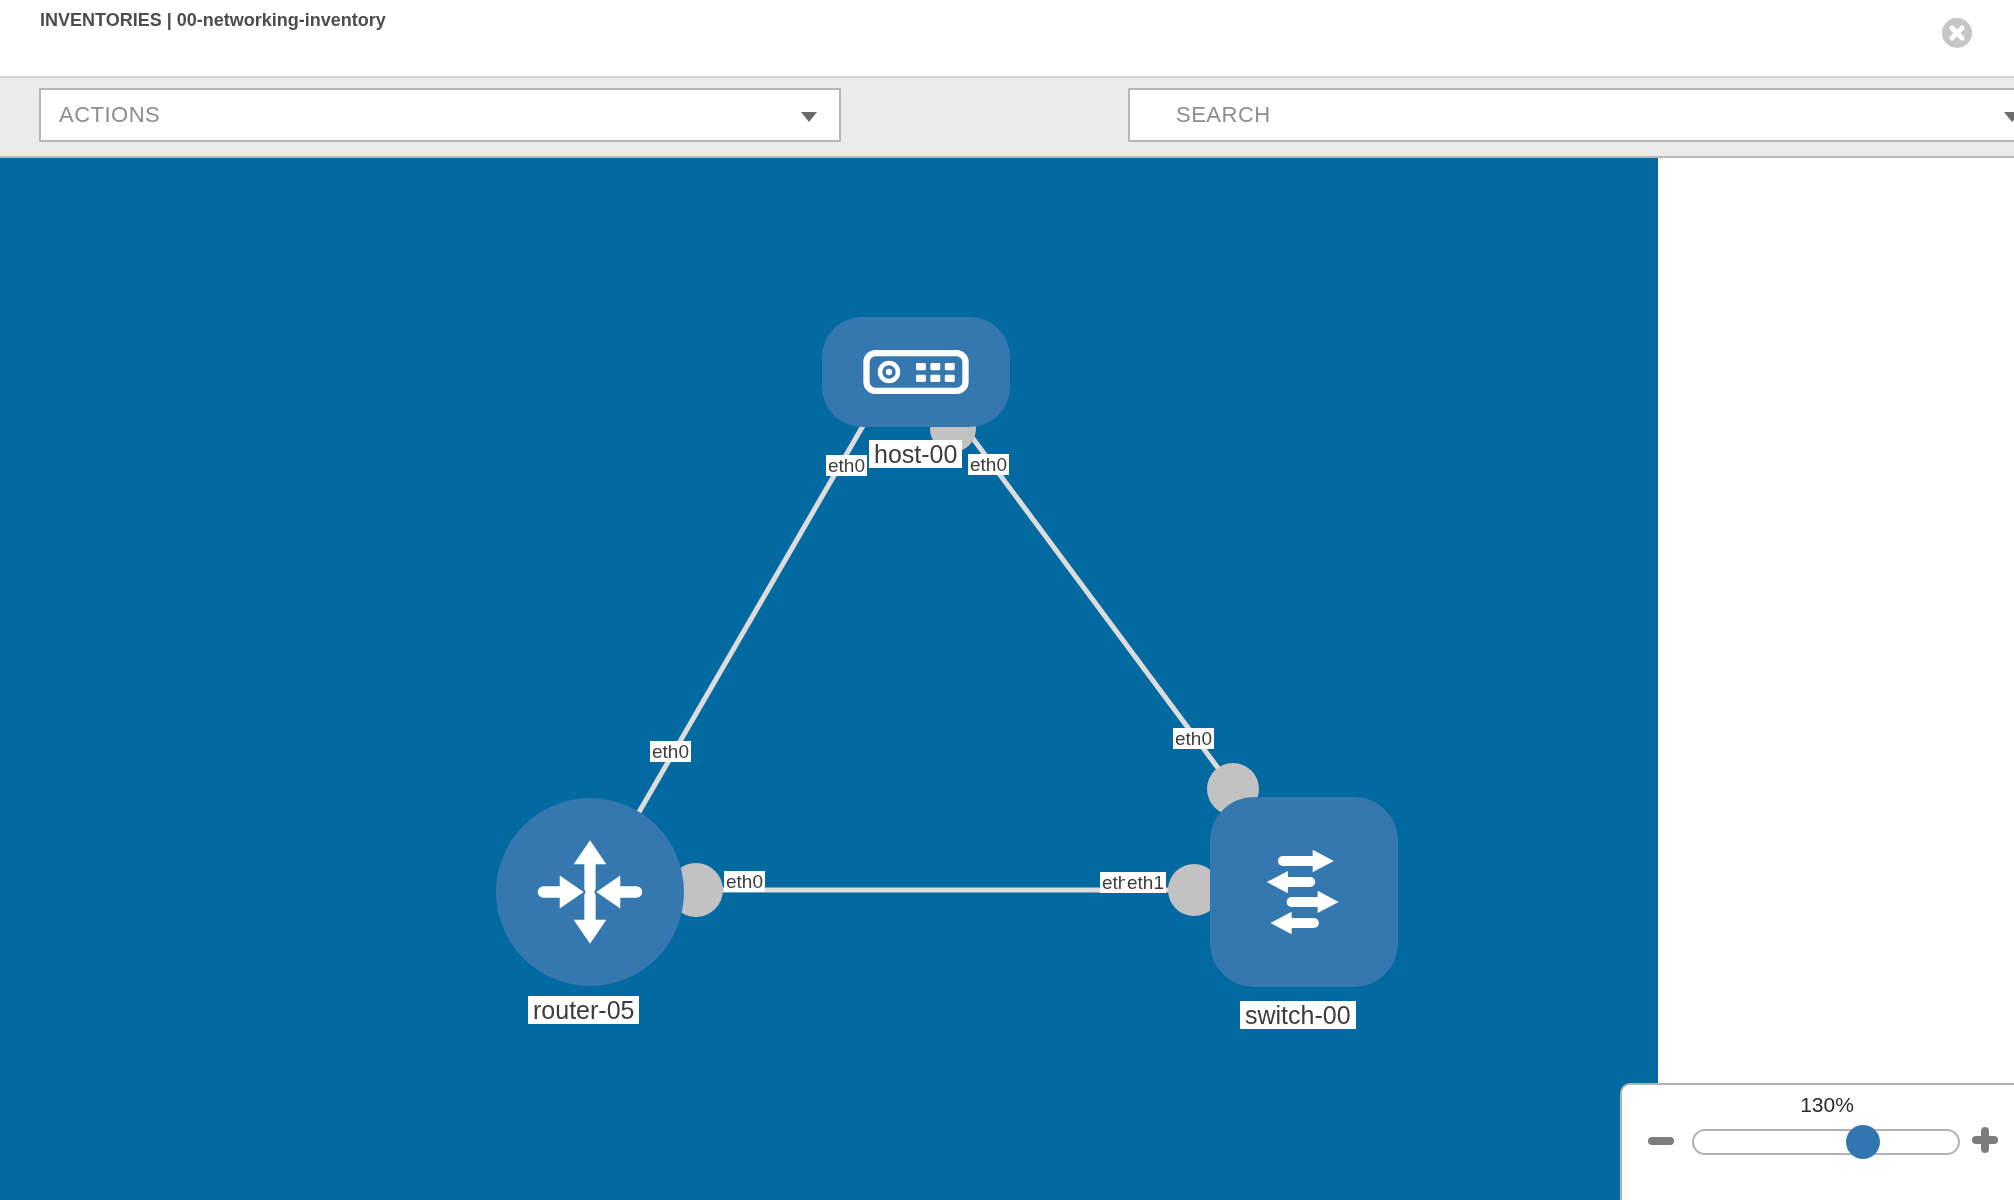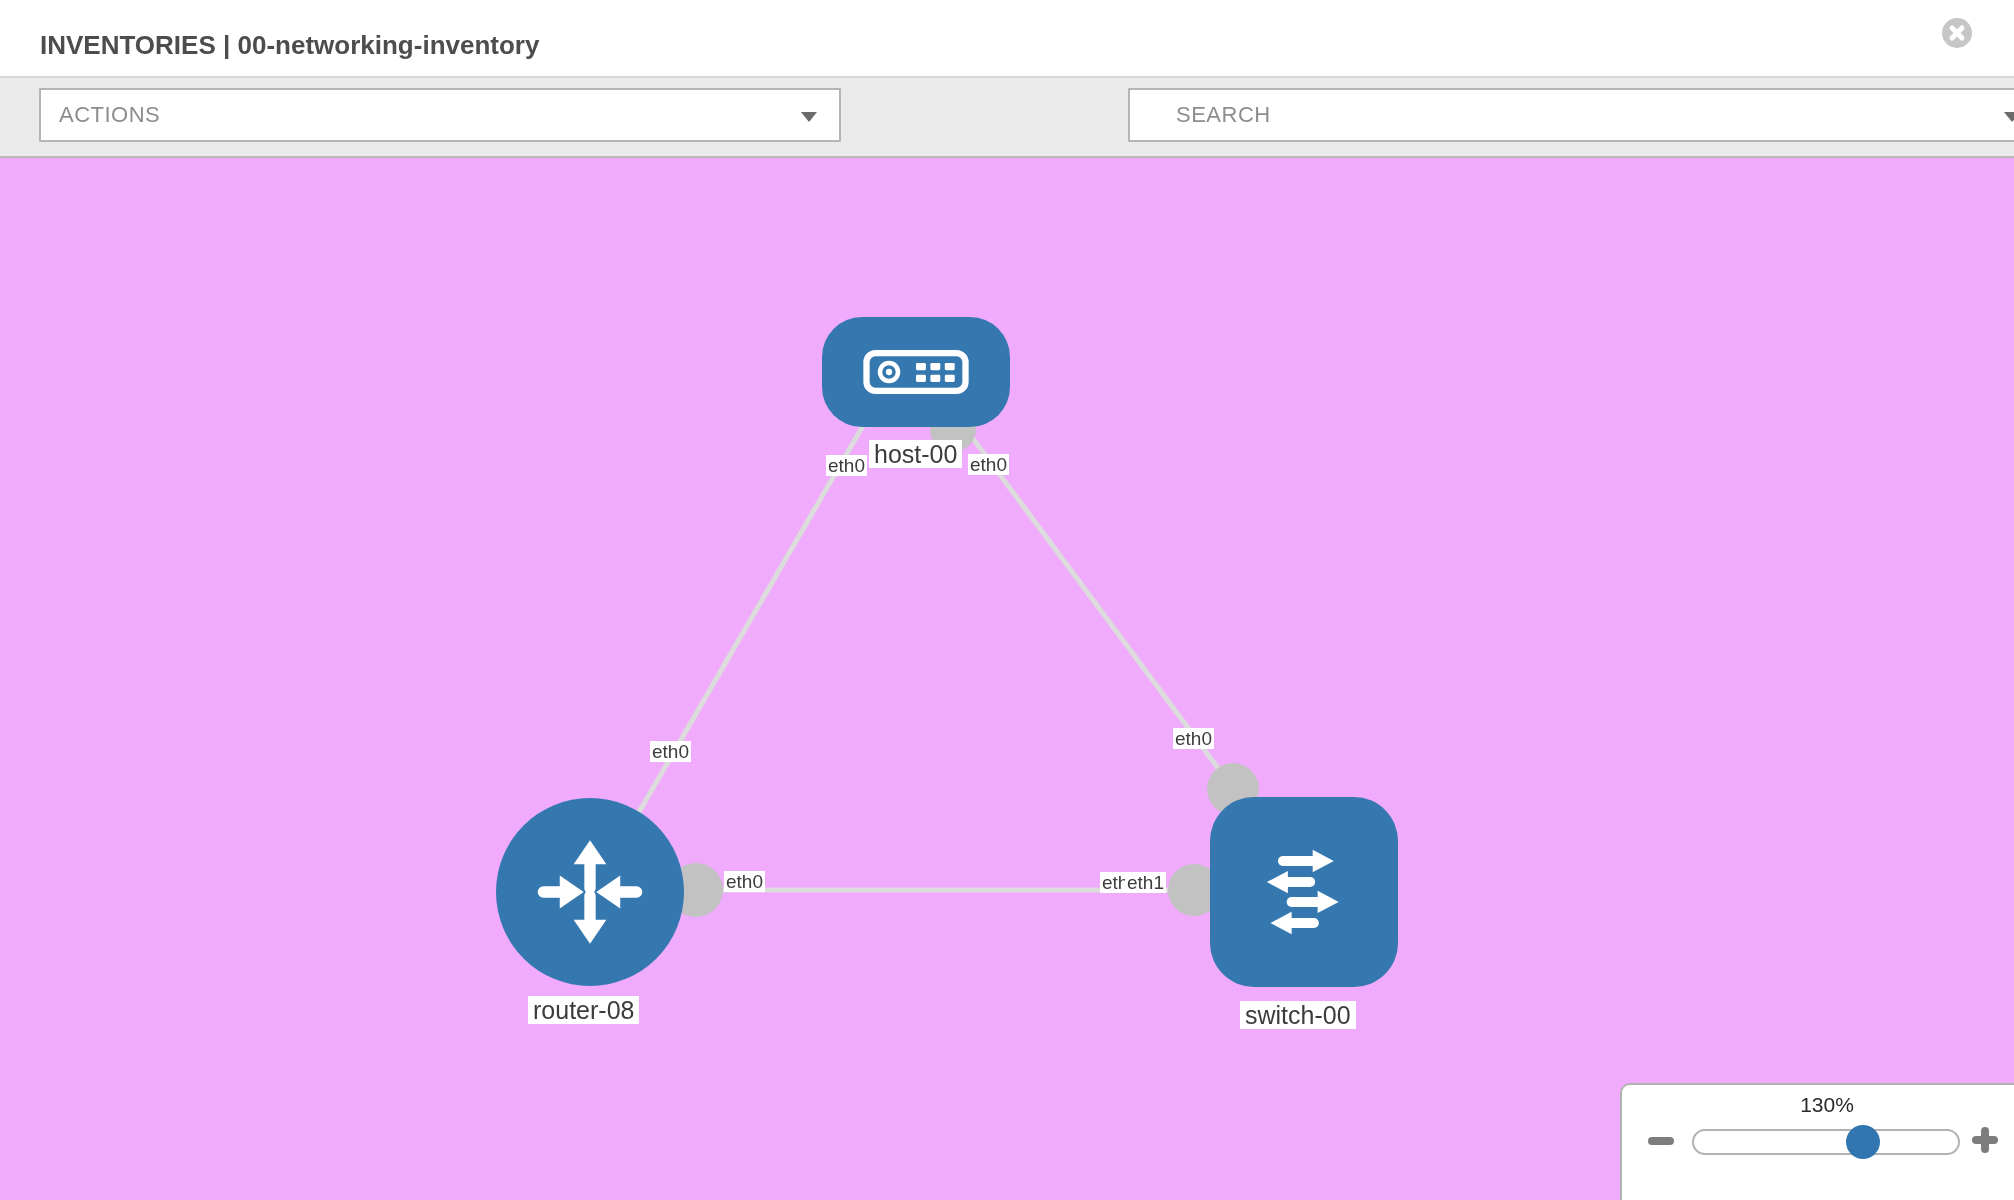--- a/index.html
+++ b/index.html
@@ -1,25 +1,25 @@
 <!DOCTYPE html>
 <html><head>
 <meta charset="utf-8">
 <style>
   html,body{margin:0;padding:0;background:#fff;}
   body{width:2014px;height:1200px;overflow:hidden;font-family:"Liberation Sans",sans-serif;position:relative;}
   .header{position:absolute;left:0;top:0;width:2014px;height:76px;background:#fff;border-bottom:2px solid #d6d6d6;}
-  .page-title{position:absolute;left:40px;top:30px;font-size:26px;font-weight:bold;color:#4d4d4d;}
+  .page-title{position:absolute;left:40px;top:10px;font-size:18px;font-weight:bold;color:#4d4d4d;}
   .close-btn{position:absolute;left:1942px;top:18px;width:30px;height:30px;border-radius:50%;background:#c6c6c6;cursor:pointer;}
   .toolbar{position:absolute;left:0;top:78px;width:2014px;height:78px;background:#ebebeb;border-bottom:2px solid #b9b9b9;}
   .select-box{position:absolute;top:10px;height:54px;background:#fff;border:2px solid #b5b5b5;border-radius:1px;box-sizing:border-box;display:flex;align-items:center;cursor:pointer;}
   .select-box .sel-label{margin-left:18px;font-size:22px;color:#8d8d8d;letter-spacing:.5px;}
   .caret{position:absolute;right:22px;top:22px;width:0;height:0;border-left:8px solid transparent;border-right:8px solid transparent;border-top:10px solid #6b6b6b;}
   .tool-btn{position:absolute;top:93px;width:44px;height:44px;display:flex;align-items:center;justify-content:center;cursor:pointer;}
-  .canvas{position:absolute;left:0;top:158px;width:2014px;height:1042px;background:#f0abfc;}
+  .canvas{position:absolute;left:0;top:158px;width:1658px;height:1042px;background:#0369a1;}
   .links-svg{position:absolute;left:0;top:0;z-index:1;}
   .port{position:absolute;border-radius:50%;background:#c2c2c2;z-index:2;cursor:pointer;}
   .node{position:absolute;background:#3578b0;z-index:3;display:flex;align-items:center;justify-content:center;cursor:pointer;}
   .node-host{left:822px;top:159px;width:188px;height:110px;border-radius:40px;}
   .node-router{left:496px;top:640px;width:188px;height:188px;border-radius:50%;}
   .node-switch{left:1210px;top:639px;width:188px;height:190px;border-radius:44px;}
   .lbl{position:absolute;background:#fff;color:#3c3c3c;z-index:4;white-space:nowrap;}
   .iface-label{font-size:19px;line-height:21px;padding:0 2px;}
   .node-label{font-size:25px;line-height:28px;padding:0 5px;}
   .zoom-panel{position:absolute;left:1620px;top:925px;width:394px;height:117px;background:#fff;border-left:2px solid #b2b2b2;border-top:2px solid #b2b2b2;border-top-left-radius:10px;z-index:5;}
@@ -132,21 +132,21 @@
   <div class="lbl node-label" style="left:869px;top:282px;text-align:center;">host-00</div>
   <div class="lbl iface-label" style="left:968px;top:296px;">eth0</div>
 
   <div class="lbl iface-label" style="left:650px;top:583px;">eth0</div>
   <div class="lbl iface-label" style="left:1173px;top:570px;">eth0</div>
 
   <div class="lbl iface-label" style="left:724px;top:713px;">eth0</div>
   <div class="lbl iface-label clip-label" style="left:1100px;top:714px;">eth0</div>
   <div class="lbl iface-label" style="left:1125px;top:714px;">eth1</div>
 
-  <div class="lbl node-label" style="left:528px;top:838px;">router-08</div>
+  <div class="lbl node-label" style="left:528px;top:838px;">router-05</div>
   <div class="lbl node-label" style="left:1240px;top:843px;">switch-00</div>
 
   <div class="zoom-panel">
     <div class="zoom-value">130%</div>
     <div class="zoom-minus"></div>
     <div class="zoom-track">
       <div class="zoom-thumb"></div>
     </div>
     <div class="zoom-plus">
       <div class="h"></div>

